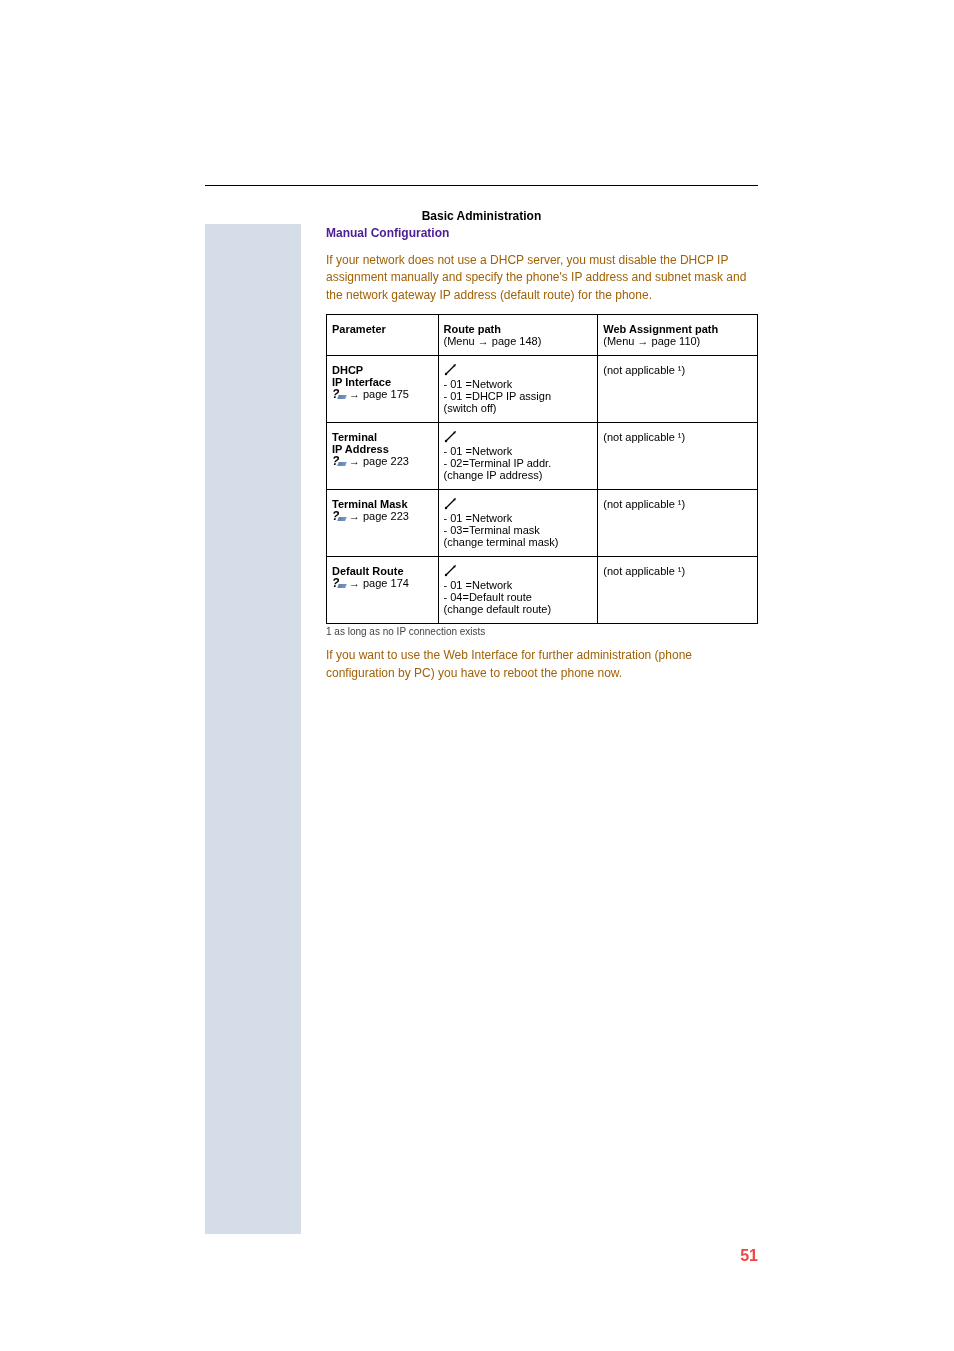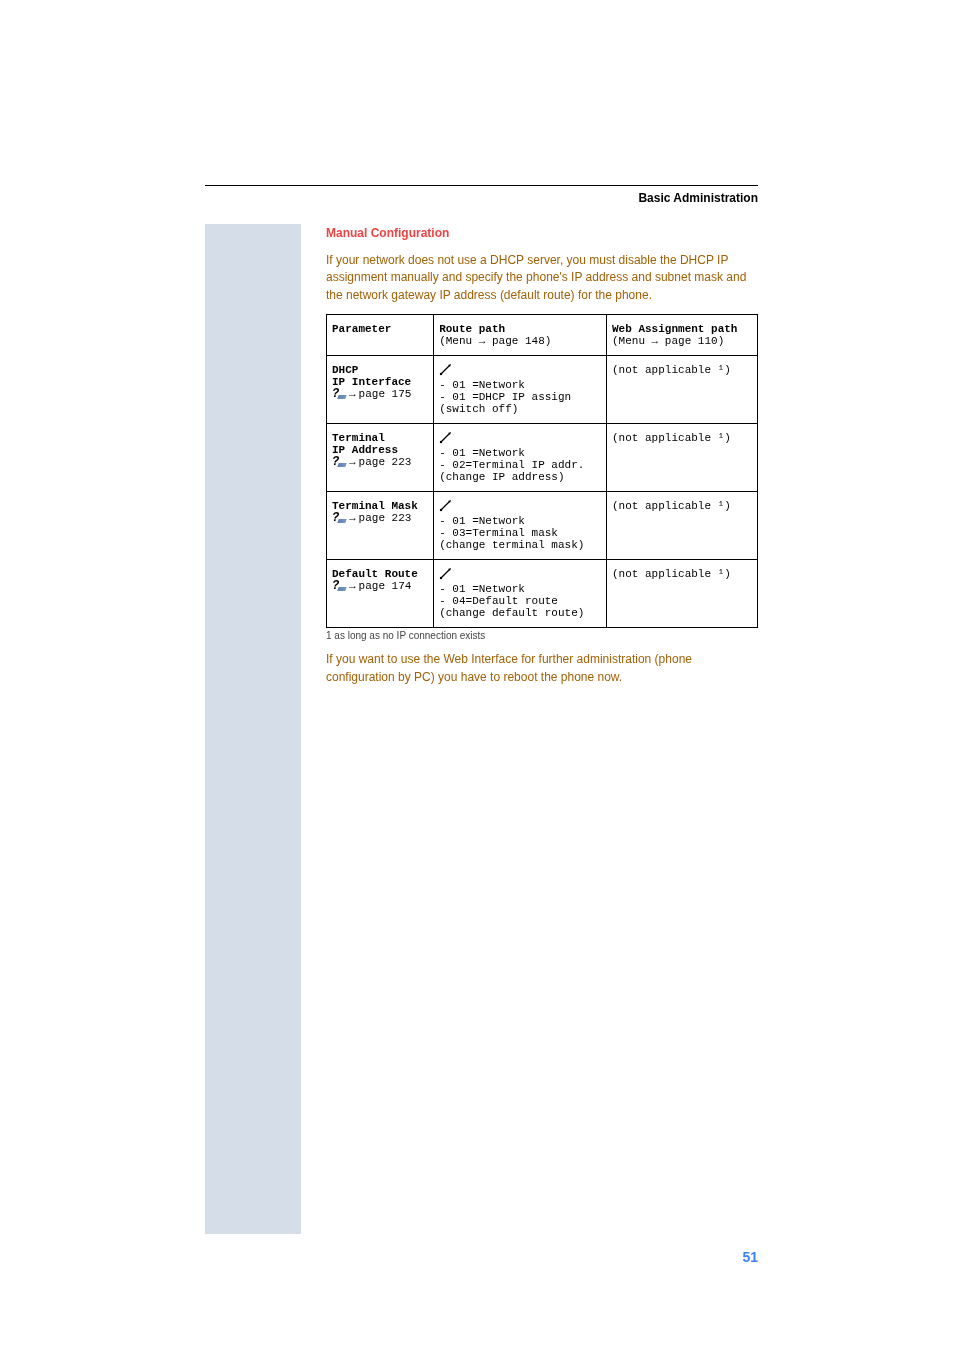--- a/index.html
+++ b/index.html
@@ -13,22 +13,22 @@
       width: 954px;
       height: 1351px;
       position: relative;
     }
     .header-bar {
       position: absolute;
       top: 185px;
       left: 205px;
       right: 196px;
       border-top: 1.5px solid #000;
-      padding-top: 2px;
-      text-align: right;
+      padding-top: 20px;
+      text-align: center;
     }
     .header-text {
       font-size: 12px;
       font-weight: bold;
       color: #000;
     }
     .sidebar {
       position: absolute;
       top: 224px;
       left: 205px;
@@ -36,21 +36,21 @@
       height: 1010px;
       background: #d5dee8;
     }
     .content {
       position: absolute;
       top: 226px;
       left: 326px;
       right: 196px;
     }
     .section-title {
-      color: #ef4444;
+      color: #4c1d95;
       font-size: 12px;
       font-weight: bold;
       margin-bottom: 12px;
     }
     .body-text {
       font-size: 12px;
       line-height: 1.45;
       color: #a16207;
       margin-bottom: 10px;
     }
@@ -58,21 +58,20 @@
       border-collapse: collapse;
       width: 100%;
       margin-top: 4px;
       font-size: 11px;
     }
     table.param-table td, table.param-table th {
       border: 1px solid #000;
       padding: 8px 5px;
       vertical-align: top;
       text-align: left;
-      font-family: Liberation Mono, monospace;
     }
     table.param-table th {
       font-weight: bold;
     }
     .param-name {
       font-weight: bold;
     }
     .pageref {
       display: inline-flex;
       align-items: center;
@@ -119,23 +118,23 @@
     }
     .footnote {
       font-size: 10px;
       color: #444;
       margin-top: 2px;
     }
     .page-number {
       position: absolute;
       bottom: 86px;
       right: 196px;
-      font-size: 14px;
-      font-weight: bold;
-      color: #3b82f6;
+      font-size: 16px;
+      font-weight: bold;
+      color: #ef4444;
     }
   </style>
 </head>
 <body>
 
 <div class="header-bar">
   <span class="header-text">Basic Administration</span>
 </div>
 
 <div class="sidebar"></div>

